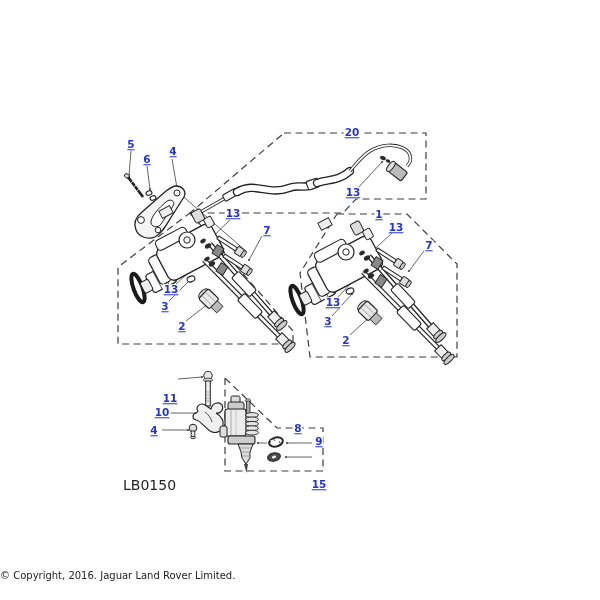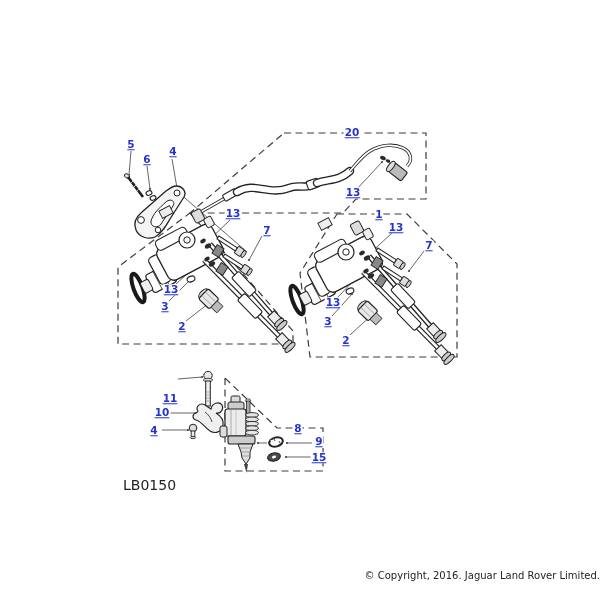--- a/index.html
+++ b/index.html
@@ -3,21 +3,21 @@
 <meta charset="utf-8">
 <style>
   html,body{margin:0;padding:0;background:#fff;}
   .stage{position:relative;width:600px;height:600px;background:#ffffff;overflow:hidden;
          font-family:"DejaVu Sans","Liberation Sans",sans-serif;}
   svg{position:absolute;left:0;top:0;}
   .callout{position:absolute;transform:translate(-50%,-52%);color:#2433cc;font-weight:bold;
            font-size:10.5px;line-height:1.05;text-decoration:underline;background:#ffffff;
            padding:0 1px;cursor:pointer;}
   .code-label{position:absolute;left:123px;top:477px;font-size:14px;color:#222;}
-  .copyright{position:absolute;left:0;right:0;top:570px;text-align:right;font-size:10px;color:#222;}
+  .copyright{position:absolute;left:0;right:0;top:570px;text-align:left;font-size:10px;color:#222;}
 </style>
 </head>
 <body>
 
 <div class="stage">
 
 <svg width="600" height="600" viewBox="0 0 600 600">
   <defs>
 
     <g id="railasm">
@@ -280,19 +280,19 @@
       <div class="callout" style="left: 396px; top: 228px;">13</div>
       <div class="callout" style="left: 429px; top: 246px;">7</div>
       <div class="callout" style="left: 333px; top: 303px;">13</div>
       <div class="callout" style="left: 328px; top: 322px;">3</div>
       <div class="callout" style="left: 346px; top: 341px;">2</div>
       <div class="callout" style="left: 170px; top: 399px;">11</div>
       <div class="callout" style="left: 162px; top: 413px; text-decoration: underline;">10</div>
       <div class="callout" style="left: 154px; top: 431px;">4</div>
       <div class="callout" style="left: 298px; top: 429px;">8</div>
       <div class="callout" style="left: 319px; top: 442px;">9</div>
-      <div class="callout" style="left: 319px; top: 458px;">15</div>
+      <div class="callout" style="left: 319px; top: 485px;">15</div>
     </div>
 
 <div class="code-label">LB0150</div>
 <div class="copyright">© Copyright, 2016. Jaguar Land Rover Limited.</div>
 
 </div>
 
 </body></html>

